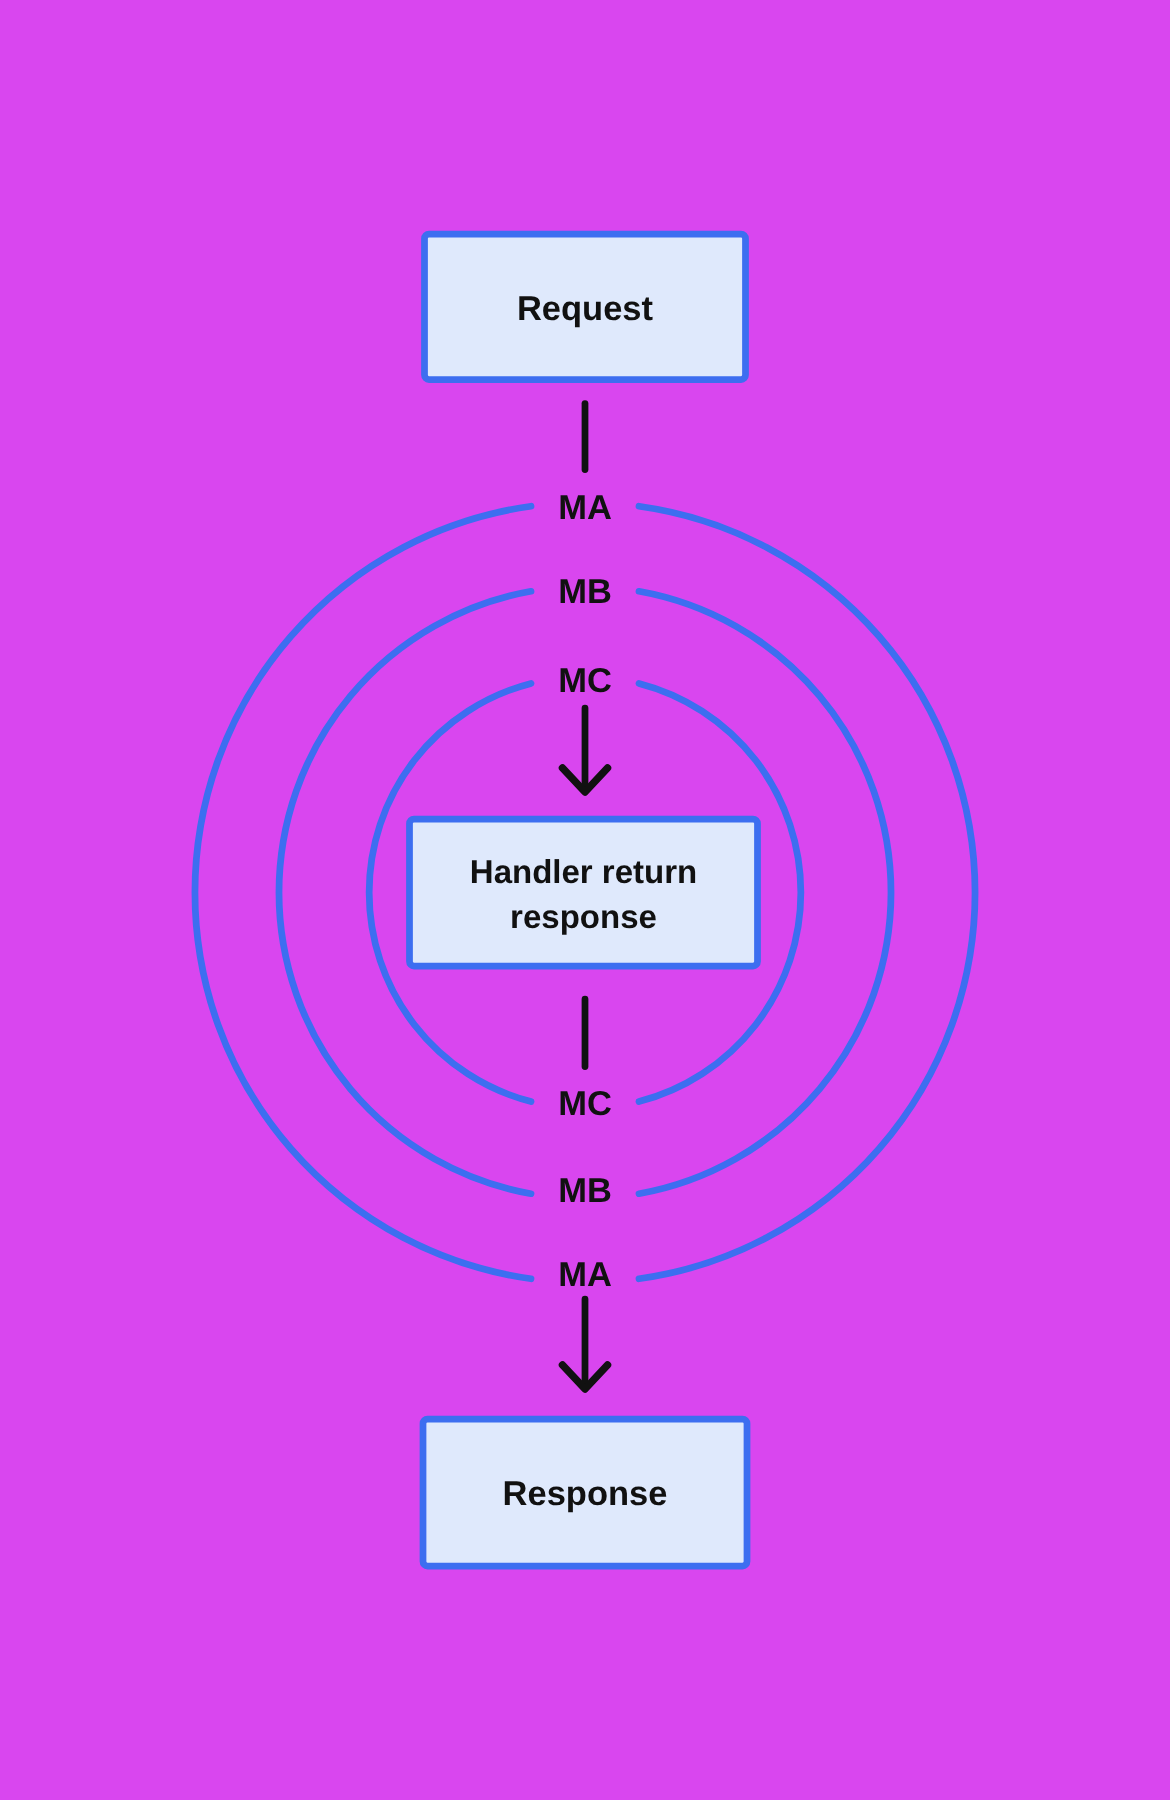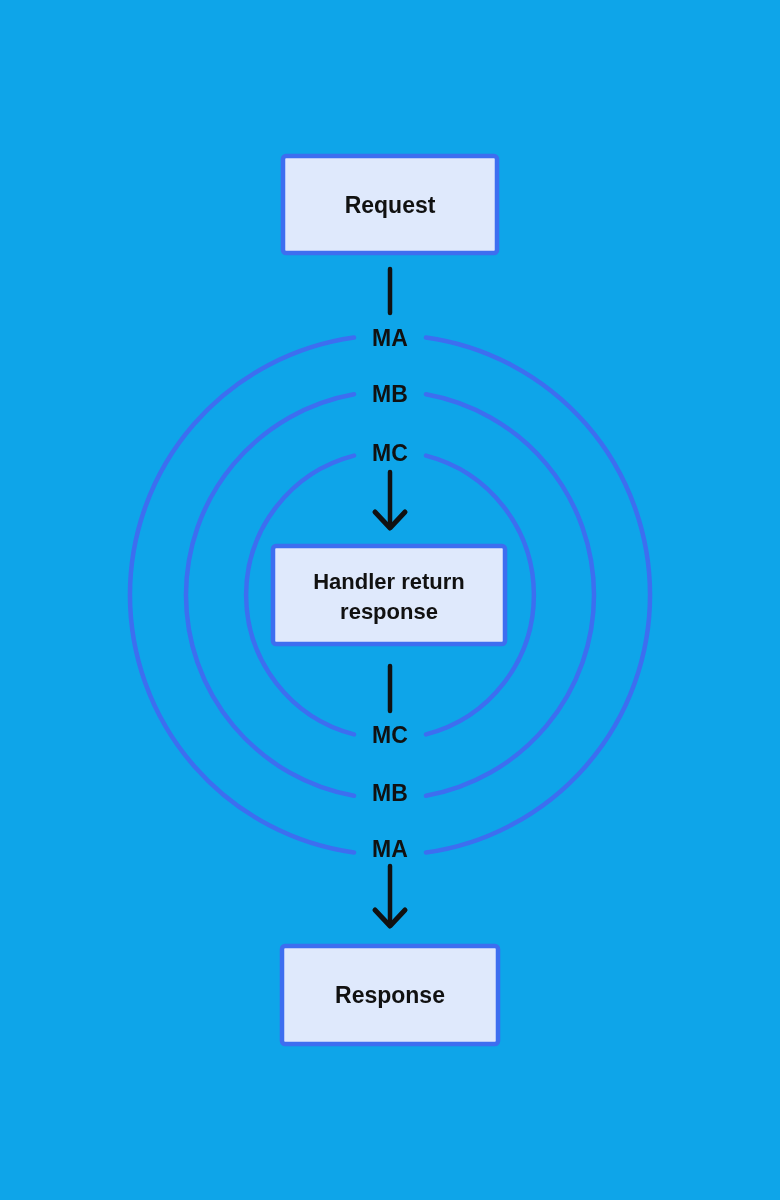--- a/index.html
+++ b/index.html
@@ -4,21 +4,21 @@
 <style>
   html, body {
     margin: 0;
     padding: 0;
     background: #ffffff;
   }
   .canvas {
     position: relative;
     width: 780px;
     height: 1200px;
-    background: #0ea5e9;
+    background: #d946ef;
     overflow: hidden;
   }
   svg {
     position: absolute;
     inset: 0;
     display: block;
   }
   .ring {
     fill: none;
     stroke-width: 4.5;

